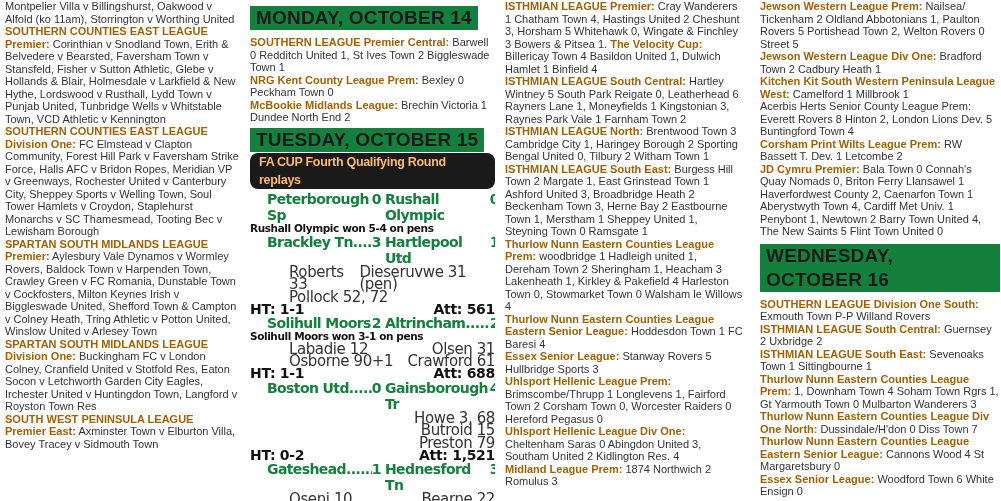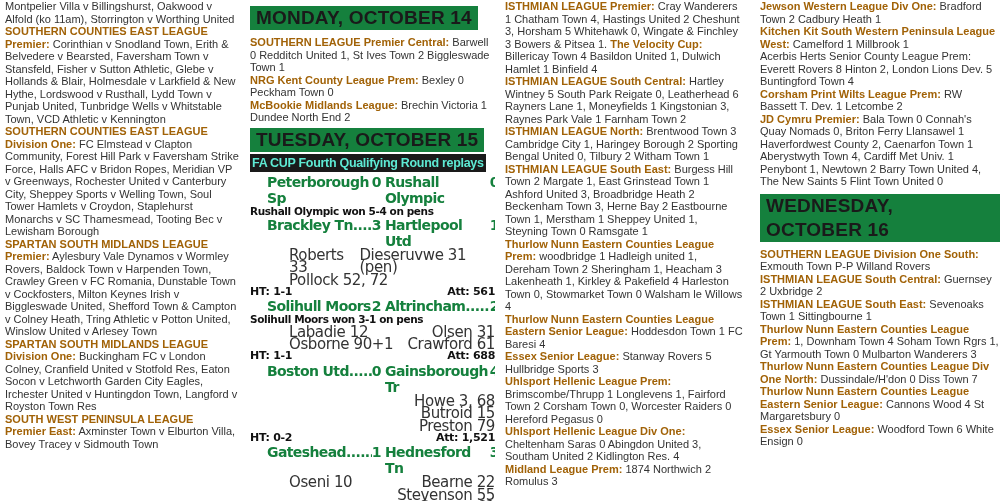--- a/index.html
+++ b/index.html
@@ -17,36 +17,36 @@
 
   .para { font-size: 11px; line-height: 12.5px; color: #333; margin: 0; }
   .para b { color: #a16207; font-weight: bold; }
 
   .dayhead {
     background: #15803d; color: #1a1a1a;
     font-weight: bold; font-size: 19px; line-height: 24px;
     padding: 0 6px; display: inline-block; letter-spacing: 0.2px;
   }
   .cuphead {
-    background: #1a1a1a; color: #5eead4; font-weight: bold;
-    font-size: 12.5px; line-height: 18px; padding: 0 2px;
-    display: inline-block; letter-spacing: -0.3px;
+    background: #1a1a1a; color: #fdba74; font-weight: bold;
+    font-size: 12.5px; line-height: 18px; padding: 0 9px;
+    display: inline-block; letter-spacing: -0.3px; border-radius: 8px;
   }
   .res { font-family: "DejaVu Sans", sans-serif; color: #111; }
   .res .row { display: flex; justify-content: space-between; font-size: 15px; line-height: 12.3px; letter-spacing: -0.4px; color: #333; margin-left: 39px; }
   .res .score {
     display: flex; justify-content: space-between; font-weight: bold;
     font-size: 14px; line-height: 16px; letter-spacing: -0.6px; color: #15803d; margin-left: 17px;
   }
   .res .score .half { display: flex; width: 50%; }
   .res .score .half.left { padding-right: 4px; }
   .res .score .dots { flex: 1; overflow: hidden; white-space: nowrap; }
   .res .score .dots::after { content: "......................................................"; font-weight: bold; }
   .res .note { font-size: 10.5px; font-weight: bold; line-height: 11.5px; letter-spacing: -0.4px; color: #111; }
-  .res .ht { display: flex; justify-content: space-between; font-weight: bold; font-size: 11px; line-height: 12.5px; letter-spacing: -0.3px; }
+  .res .ht { display: flex; justify-content: space-between; font-weight: bold; font-size: 14px; line-height: 12.5px; letter-spacing: -0.3px; }
   .mt2 { margin-top: 2px; }
   .mt4 { margin-top: 4px; }
   .mt6 { margin-top: 6px; }
 </style>
 </head>
 <body>
 
 <div class="col c1">
   <p class="para"><span>Montpelier Villa v Billingshurst, Oakwood v Alfold (ko 11am), Storrington v Worthing United</span></p>
   <p class="para"><b>SOUTHERN COUNTIES EAST LEAGUE</b><br><b>Premier:</b><span> Corinthian v Snodland Town, Erith &amp; Belvedere v Bearsted, Faversham Town v Stansfeld, Fisher v Sutton Athletic, Glebe v Hollands &amp; Blair, Holmesdale v Larkfield &amp; New Hythe, Lordswood v Rusthall, Lydd Town v Punjab United, Tunbridge Wells v Whitstable Town, VCD Athletic v Kennington</span></p>
@@ -222,20 +222,21 @@
   <p class="para"><b>Thurlow Nunn Eastern Counties League Prem:</b><span> woodbridge 1 Hadleigh united 1, Dereham Town 2 Sheringham 1, Heacham 3 Lakenheath 1, Kirkley &amp; Pakefield 4 Harleston Town 0, Stowmarket Town 0 Walsham le Willows 4</span></p>
   <p class="para"><b>Thurlow Nunn Eastern Counties League Eastern Senior League:</b><span> Hoddesdon Town 1 FC Baresi 4</span></p>
   <p class="para"><b>Essex Senior League:</b><span> Stanway Rovers 5 Hullbridge Sports 3</span></p>
   <p class="para"><b>Uhlsport Hellenic League Prem:</b><span> Brimscombe/Thrupp 1 Longlevens 1, Fairford Town 2 Corsham Town 0, Worcester Raiders 0 Hereford Pegasus 0</span></p>
   <p class="para"><b>Uhlsport Hellenic League Div One:</b><span> Cheltenham Saras 0 Abingdon United 3, Southam United 2 Kidlington Res. 4</span></p>
   <p class="para"><b>Midland League Prem:</b><span> 1874 Northwich 2 Romulus 3</span></p>
 
 </div>
 
 <div class="col c4">
+  <p class="para"><b>Jewson Western League Prem:</b><span> Nailsea/ Tickenham 2 Oldland Abbotonians 1, Paulton Rovers 5 Portishead Town 2, Welton Rovers 0 Street 5</span></p>
   <p class="para"><b>Jewson Western League Div One:</b><span> Bradford Town 2 Cadbury Heath 1</span></p>
   <p class="para"><b>Kitchen Kit South Western Peninsula League West:</b><span> Camelford 1 Millbrook 1</span></p>
   <p class="para"><span>Acerbis Herts Senior County League Prem: Everett Rovers 8 Hinton 2, London Lions Dev. 5 Buntingford Town 4</span></p>
   <p class="para"><b>Corsham Print Wilts League Prem:</b><span> RW Bassett T. Dev. 1 Letcombe 2</span></p>
   <p class="para"><b>JD Cymru Premier:</b><span> Bala Town 0 Connah's Quay Nomads 0, Briton Ferry Llansawel 1 Haverfordwest County 2, Caenarfon Town 1 Aberystwyth Town 4, Cardiff Met Univ. 1 Penybont 1, Newtown 2 Barry Town United 4, The New Saints 5 Flint Town United 0</span></p>
 
   <div class="mt6">
     <span class="dayhead">WEDNESDAY, OCTOBER 16</span>
   </div>
   <div class="mt6">

